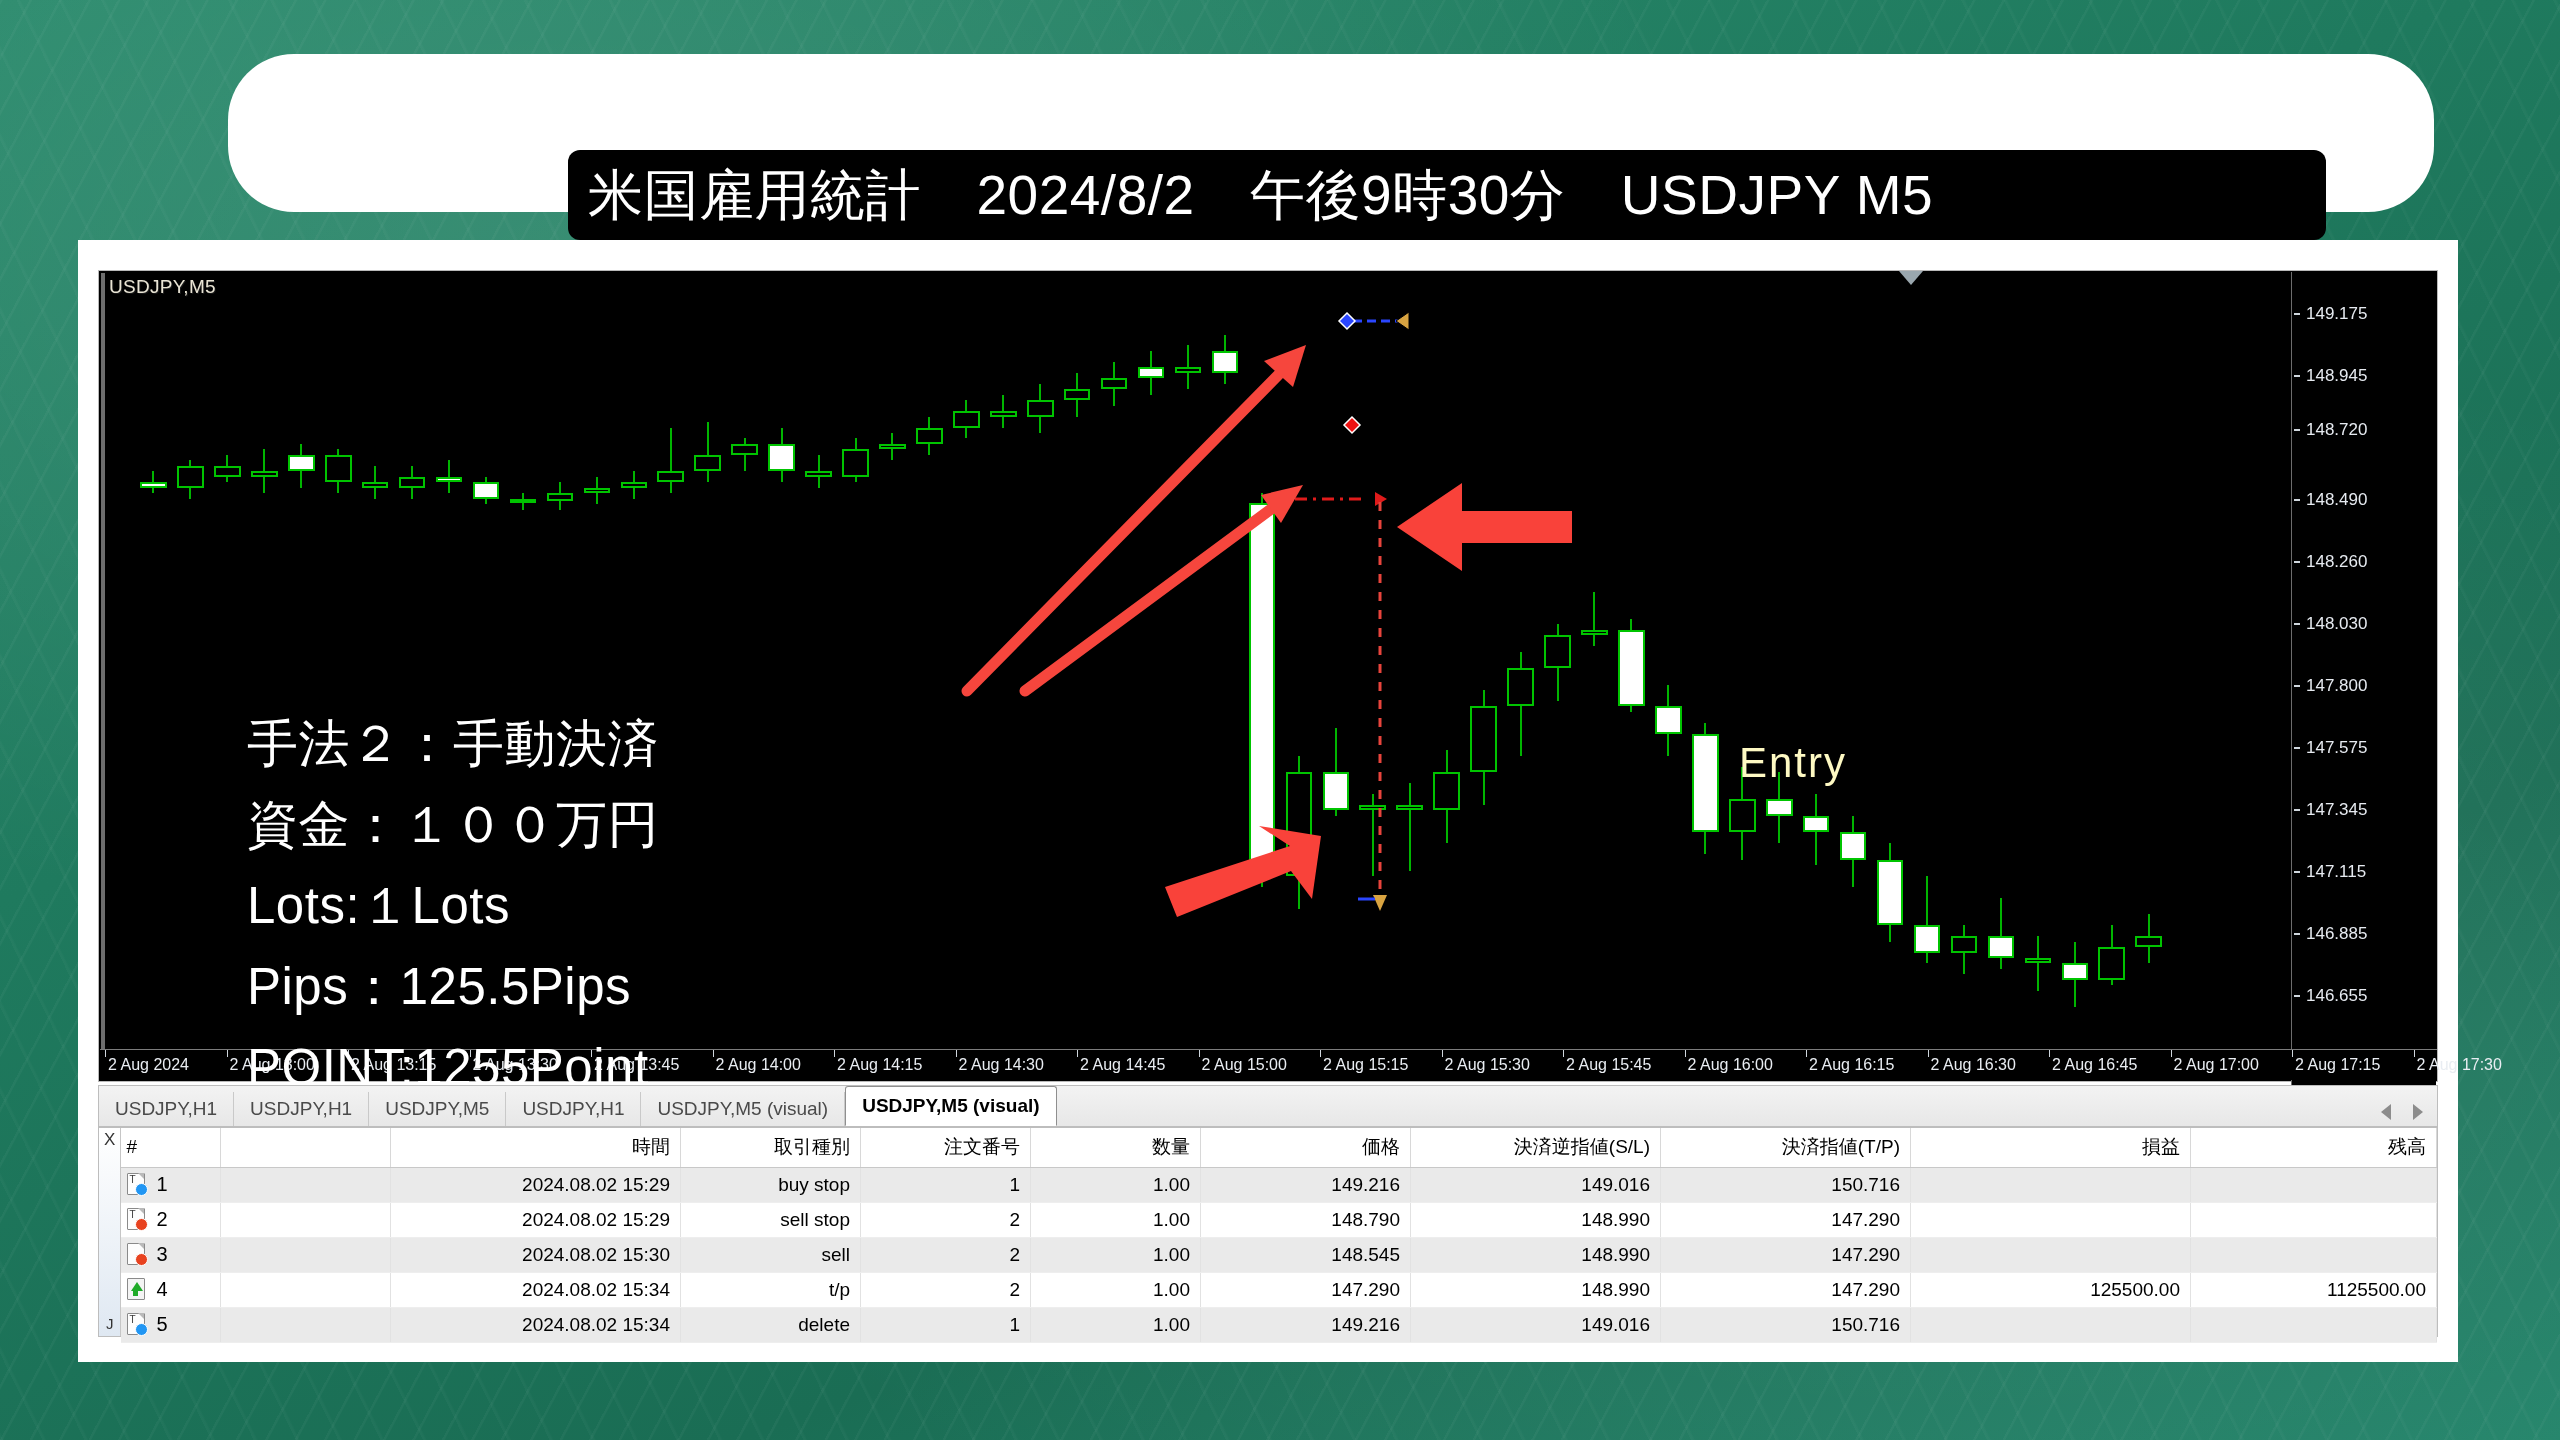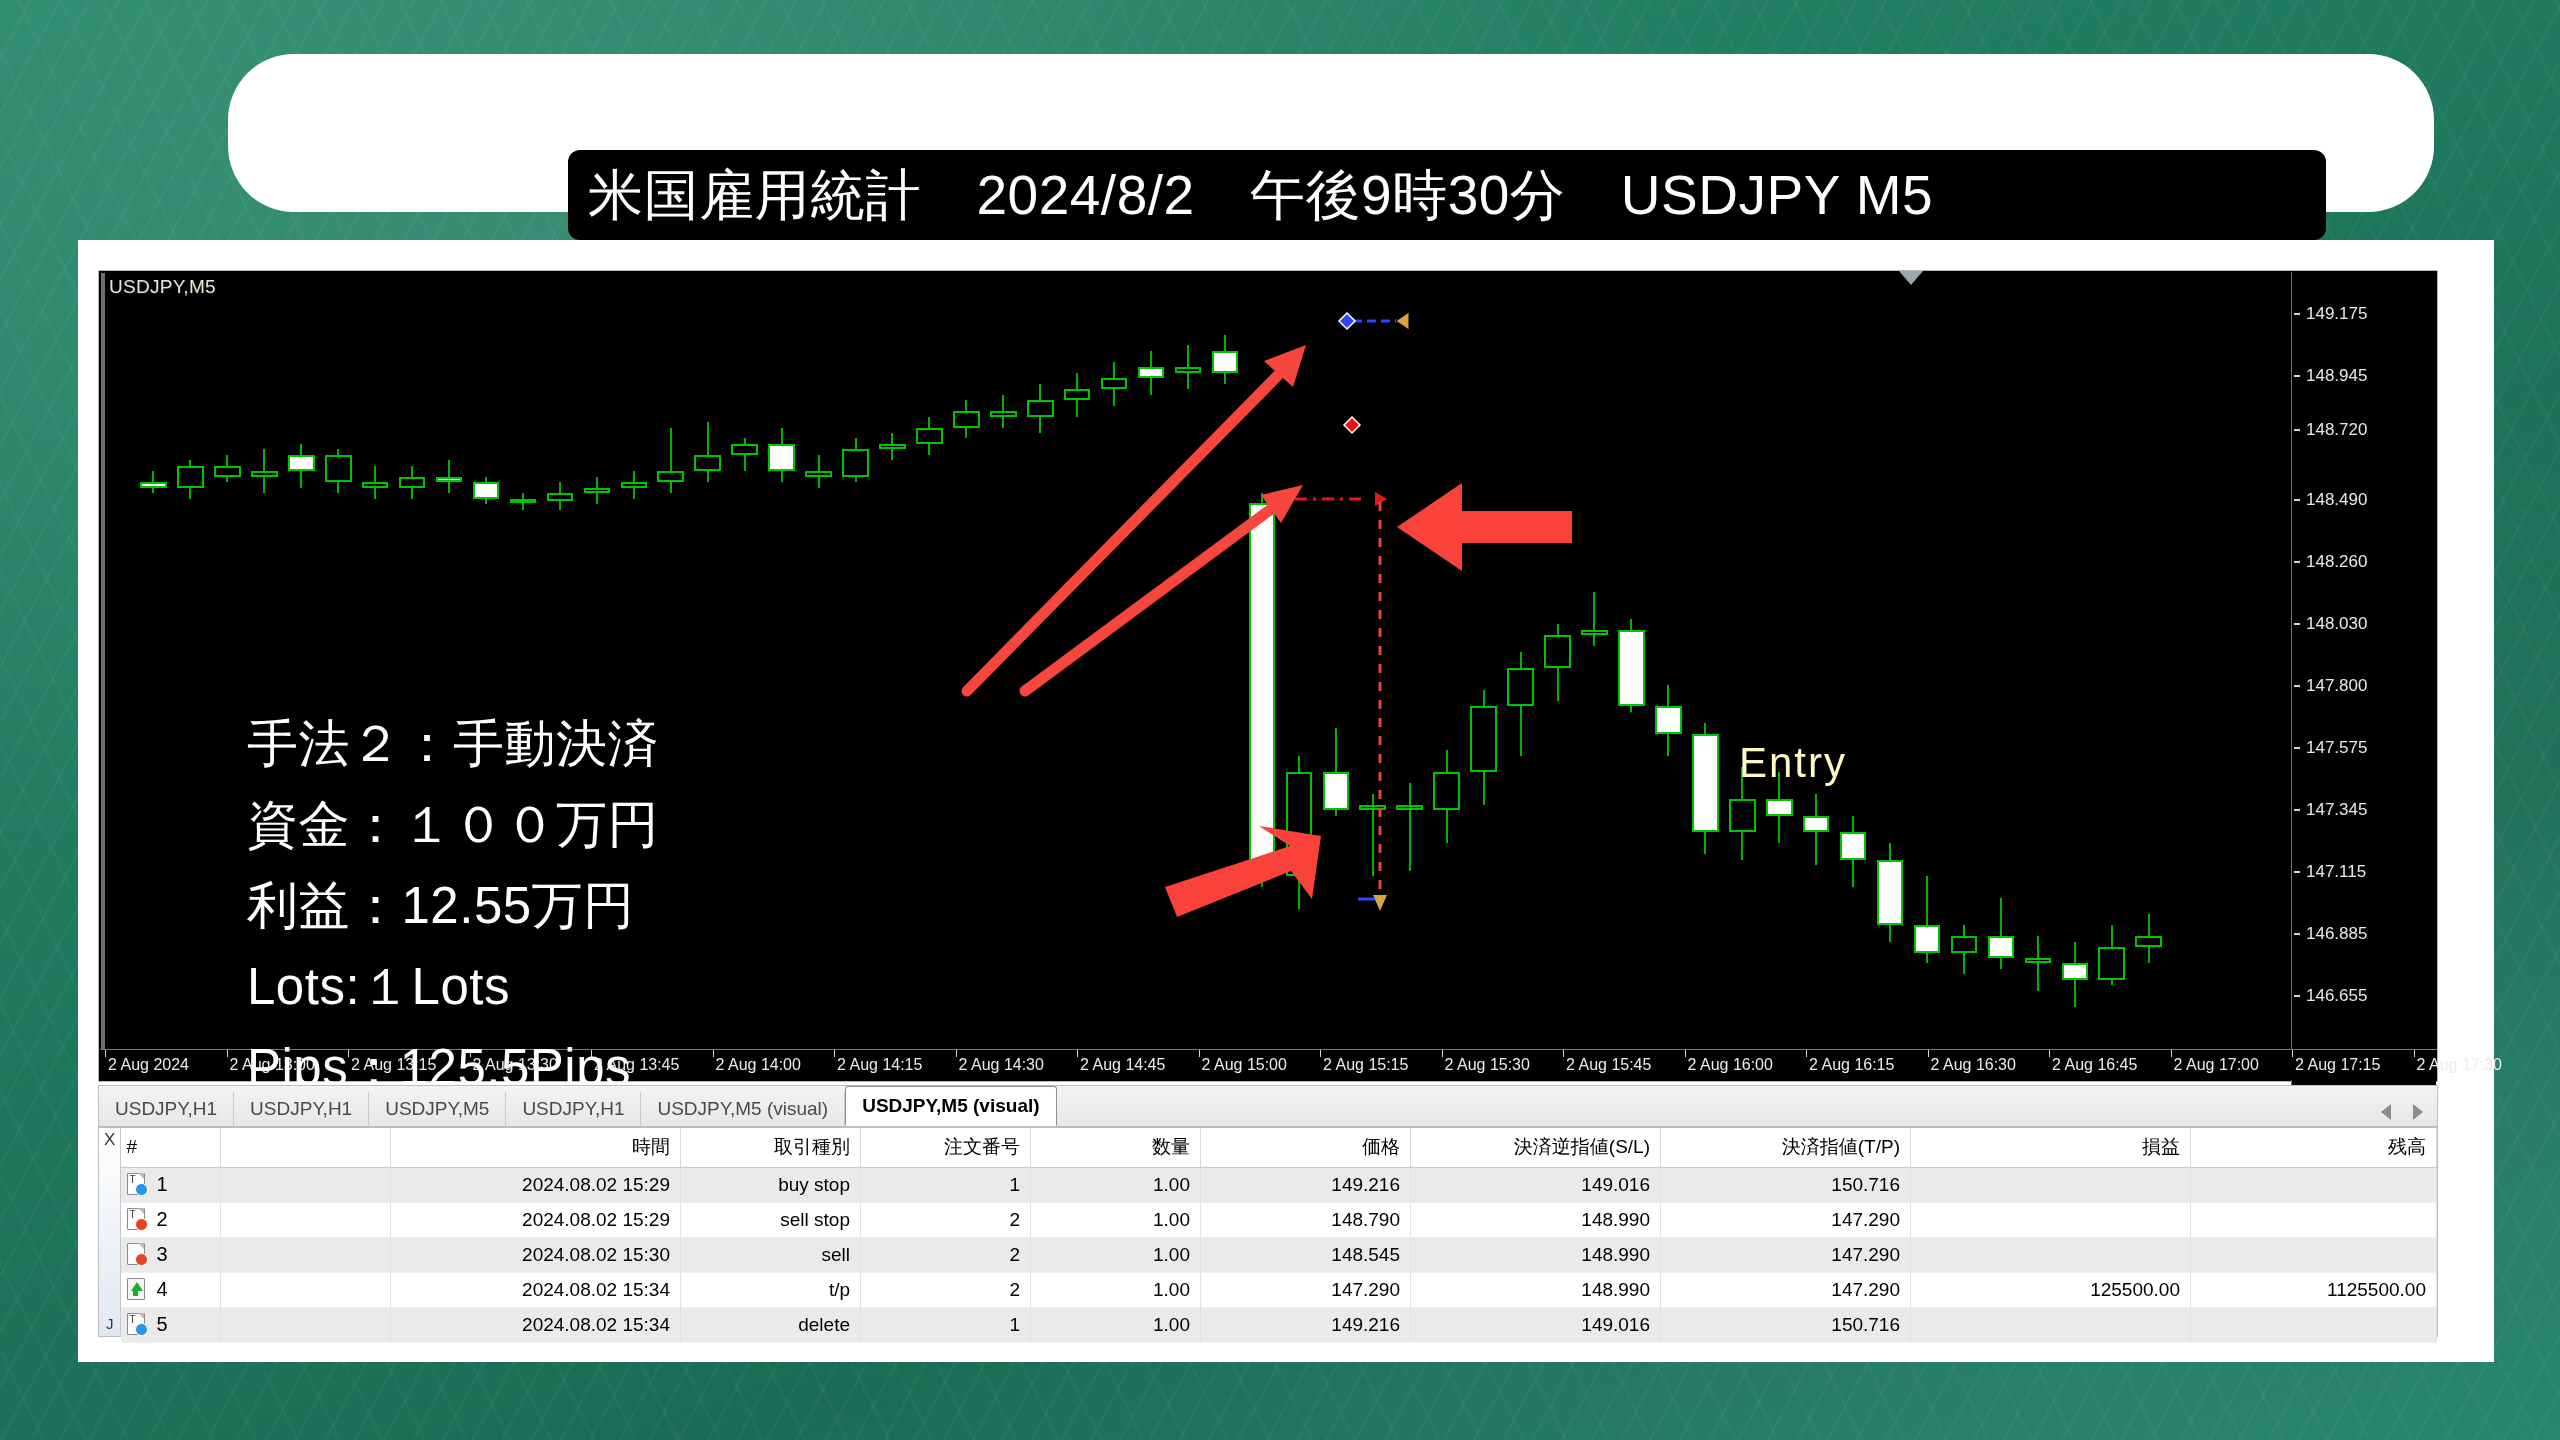--- a/index.html
+++ b/index.html
@@ -31,21 +31,20 @@
   }
   #title-text{
     color:#ffffff;font-size:55px;line-height:1;white-space:nowrap;
     margin-left:20px;letter-spacing:.5px;
     font-family:"Liberation Sans","DejaVu Sans",sans-serif;
   }
   
   #panel{
     position:absolute;left:78px;top:240px;width:2380px;height:1122px;
     background:#ffffff;
-    padding-left:36px;
   }
   
   #chart-window{
     position:absolute;left:20px;top:30px;width:2340px;height:812px;
     background:#000000;border:1px solid #b9b9b9;box-sizing:border-box;
   }
   #chart-symbol{
     position:absolute;left:10px;top:5px;color:#e9e4d4;font-size:19px;
     text-shadow:1px 1px 0 #1a1a1a;letter-spacing:.3px;
     font-family:"Liberation Sans","DejaVu Sans",sans-serif;
@@ -571,21 +570,20 @@
         </div>
         <div class="time-tick" style="left: 2314.5px;">
           <b></b>
           <span>2 Aug 17:30</span>
         </div>
       </div>
 
     <div id="stats">
         <div>手法２：手動決済</div>
         <div>資金：１００万円</div>
-        <div>利益：12.55万円</div>
         <div>Lots:１Lots</div>
         <div>Pips：125.5Pips</div>
         <div>POINT:1255Point</div>
       </div>
 
     <div class="anno-text" id="anno-entry">Entry</div>
     <div class="anno-text" id="anno-exit">Exit</div>
   </div>
 
   <div id="tabstrip">

